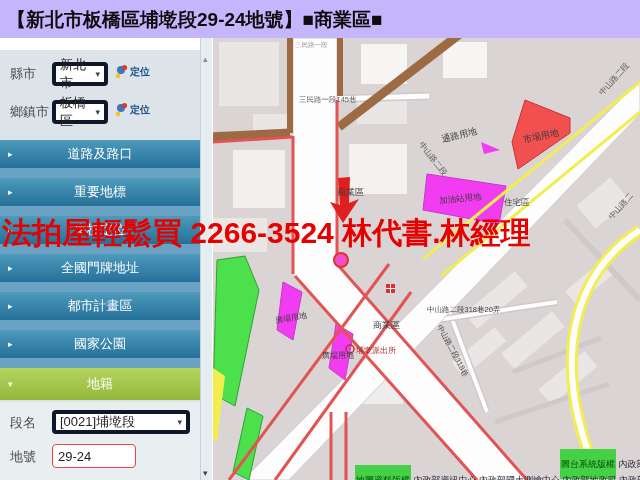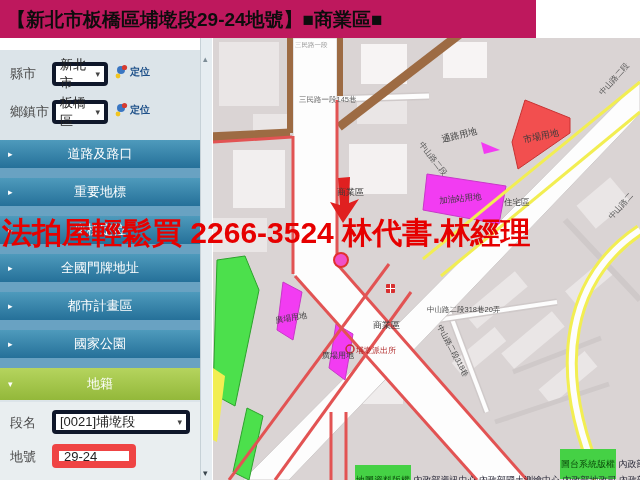--- a/index.html
+++ b/index.html
@@ -1,37 +1,37 @@
 <!DOCTYPE html>
 <html><head>
 <meta charset="utf-8">
 <style>
   html,body{margin:0;padding:0;}
   body{
     width:640px;height:480px;position:relative;overflow:hidden;
     background:#ffffff;font-family:"Liberation Sans",sans-serif;
   }
   
-  .titlebar{position:absolute;left:0;top:0;width:536px;height:38px;background:#be185d;}
+  .titlebar{position:absolute;left:0;top:0;width:640px;height:38px;background:#c4b5fd;}
   .titlebar .t{position:absolute;left:7px;top:7px;font-size:19px;font-weight:bold;color:#0d0d0d;white-space:nowrap;}
   
   .sidebar{position:absolute;left:0;top:38px;width:200px;height:442px;background:#dce4e9;margin-top:12px;}
   .frow{position:absolute;left:0;width:200px;height:28px;}
   .flabel{position:absolute;left:10px;top:5px;font-size:13px;color:#4a4a4a;}
   .select{position:absolute;background:#fff;border:4px solid #0f172a;border-radius:4px;height:24px;font-size:13px;color:#222;display:flex;align-items:center;padding:0 4px;box-sizing:border-box;cursor:pointer;}
   .select .caret{margin-left:auto;font-size:9px;color:#444;}
   .locate{position:absolute;display:flex;align-items:center;gap:2px;cursor:pointer;}
   .locate span{font-size:10px;font-weight:bold;color:#1d4f88;}
   .menu{position:absolute;left:0;top:90px;width:200px;background:#69a2c2;}
   .mitem{position:relative;width:200px;height:28px;margin-bottom:10px;background:linear-gradient(#4e9abc,#257099);display:flex;align-items:center;justify-content:center;cursor:pointer;}
   .mitem .lbl{font-size:13px;color:#fff;}
   .mitem .arr{position:absolute;left:8px;top:9px;font-size:9px;color:#fff;}
   .mitem.active{height:32px;background:linear-gradient(#b5d45e,#93b83a);margin-bottom:0;}
   .formarea{position:absolute;left:0;top:352px;width:200px;height:90px;background:#e9eef0;}
-  .input{position:absolute;background:#fff;border:7px solid #ef4444;border-radius:4px;height:24px;font-size:13px;color:#222;display:flex;align-items:center;padding:0 5px;box-sizing:border-box;}
+  .input{position:absolute;background:#fff;border:1px solid #ef4444;border-radius:4px;height:24px;font-size:13px;color:#222;display:flex;align-items:center;padding:0 5px;box-sizing:border-box;}
   
   .vscroll{position:absolute;left:200px;top:38px;width:12px;height:442px;background:#e6edf1;border-left:1px solid #c6d1d7;box-sizing:border-box;}
   .vscroll .up{position:absolute;left:2px;top:16px;font-size:9px;color:#7d8d97;cursor:pointer;}
   .vscroll .down{position:absolute;left:2px;bottom:2px;font-size:9px;color:#39454c;cursor:pointer;}
   
   .map-wrap{position:absolute;left:213px;top:38px;width:427px;height:442px;overflow:hidden;background:#dad4d4;}
   .cr{position:absolute;white-space:nowrap;font-size:9px;color:#223;line-height:11px;}
   .cr .chip{background:#45d145;color:#0a4a0a;padding:10px 1px;}
   
   .adtext{position:absolute;left:2px;top:213px;width:640px;font-size:30px;font-weight:bold;color:#e60000;white-space:nowrap;z-index:50;}

